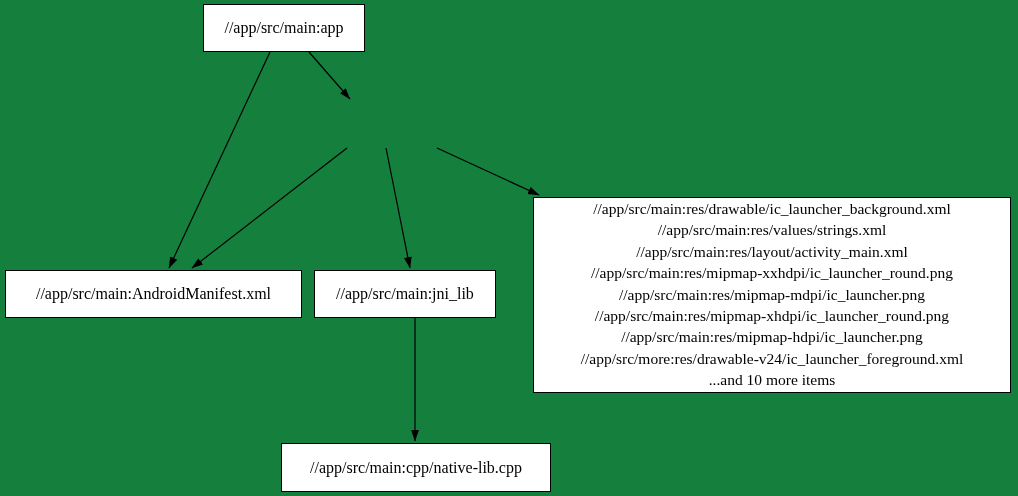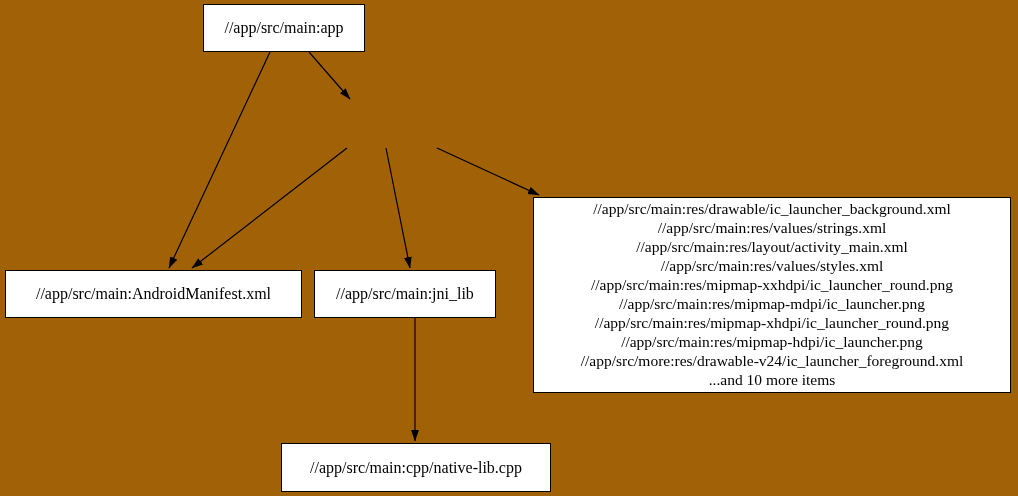--- a/index.html
+++ b/index.html
@@ -4,21 +4,21 @@
 <style>
   html, body {
     margin: 0;
     padding: 0;
     background: #ffffff;
   }
   #canvas {
     position: relative;
     width: 1018px;
     height: 496px;
-    background: #a16207;
+    background: #15803d;
     font-family: "Liberation Serif", "DejaVu Serif", serif;
     color: #000000;
     overflow: hidden;
   }
   #edges {
     position: absolute;
     left: 0;
     top: 0;
     width: 1018px;
     height: 496px;
@@ -84,21 +84,20 @@
   </div>
 
   <div class="node" id="node-jni-lib">
     <span>//app/src/main:jni_lib</span>
   </div>
 
   <div class="node multi" id="node-resources">
     <div>//app/src/main:res/drawable/ic_launcher_background.xml</div>
     <div>//app/src/main:res/values/strings.xml</div>
     <div>//app/src/main:res/layout/activity_main.xml</div>
-    <div>//app/src/main:res/values/styles.xml</div>
     <div>//app/src/main:res/mipmap-xxhdpi/ic_launcher_round.png</div>
     <div>//app/src/main:res/mipmap-mdpi/ic_launcher.png</div>
     <div>//app/src/main:res/mipmap-xhdpi/ic_launcher_round.png</div>
     <div>//app/src/main:res/mipmap-hdpi/ic_launcher.png</div>
     <div>//app/src/more:res/drawable-v24/ic_launcher_foreground.xml</div>
     <div>...and 10 more items</div>
   </div>
 
   <div class="node" id="node-native">
     <span>//app/src/main:cpp/native-lib.cpp</span>

